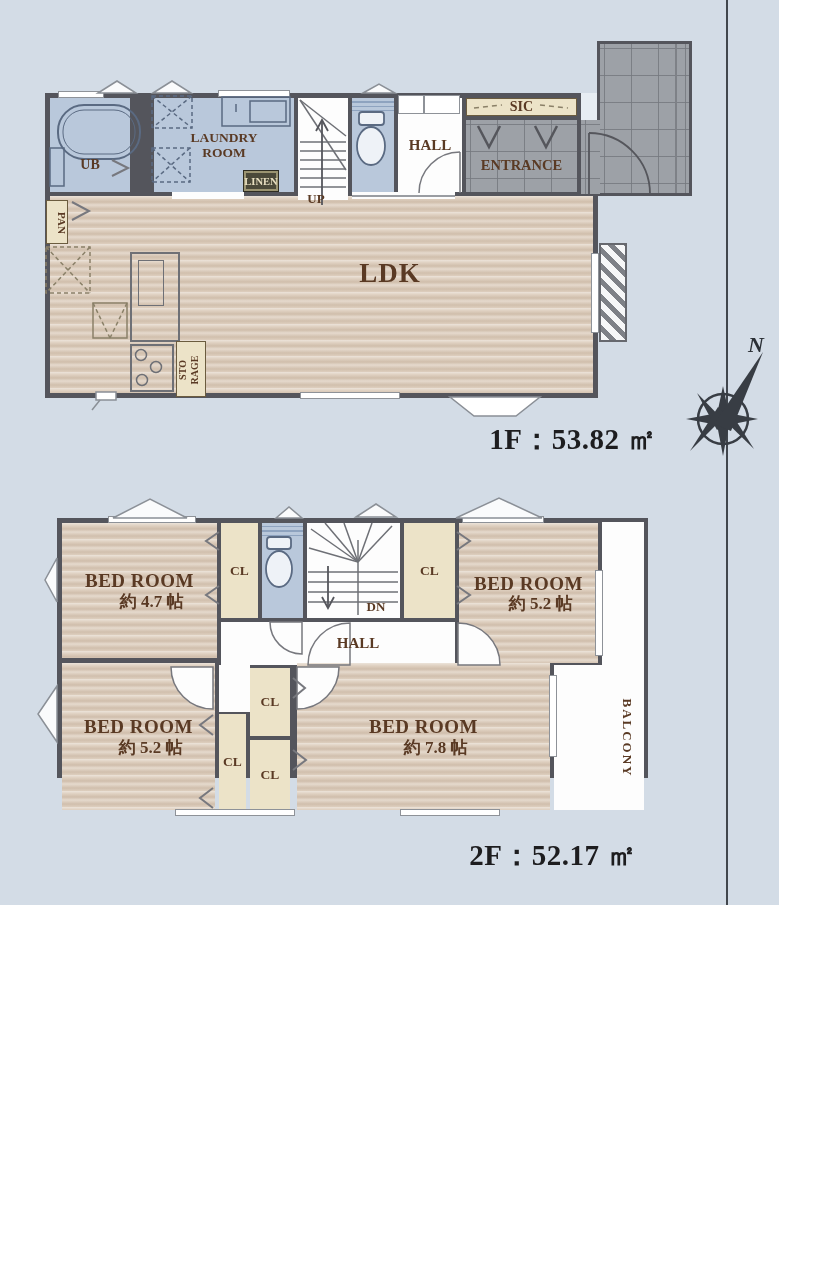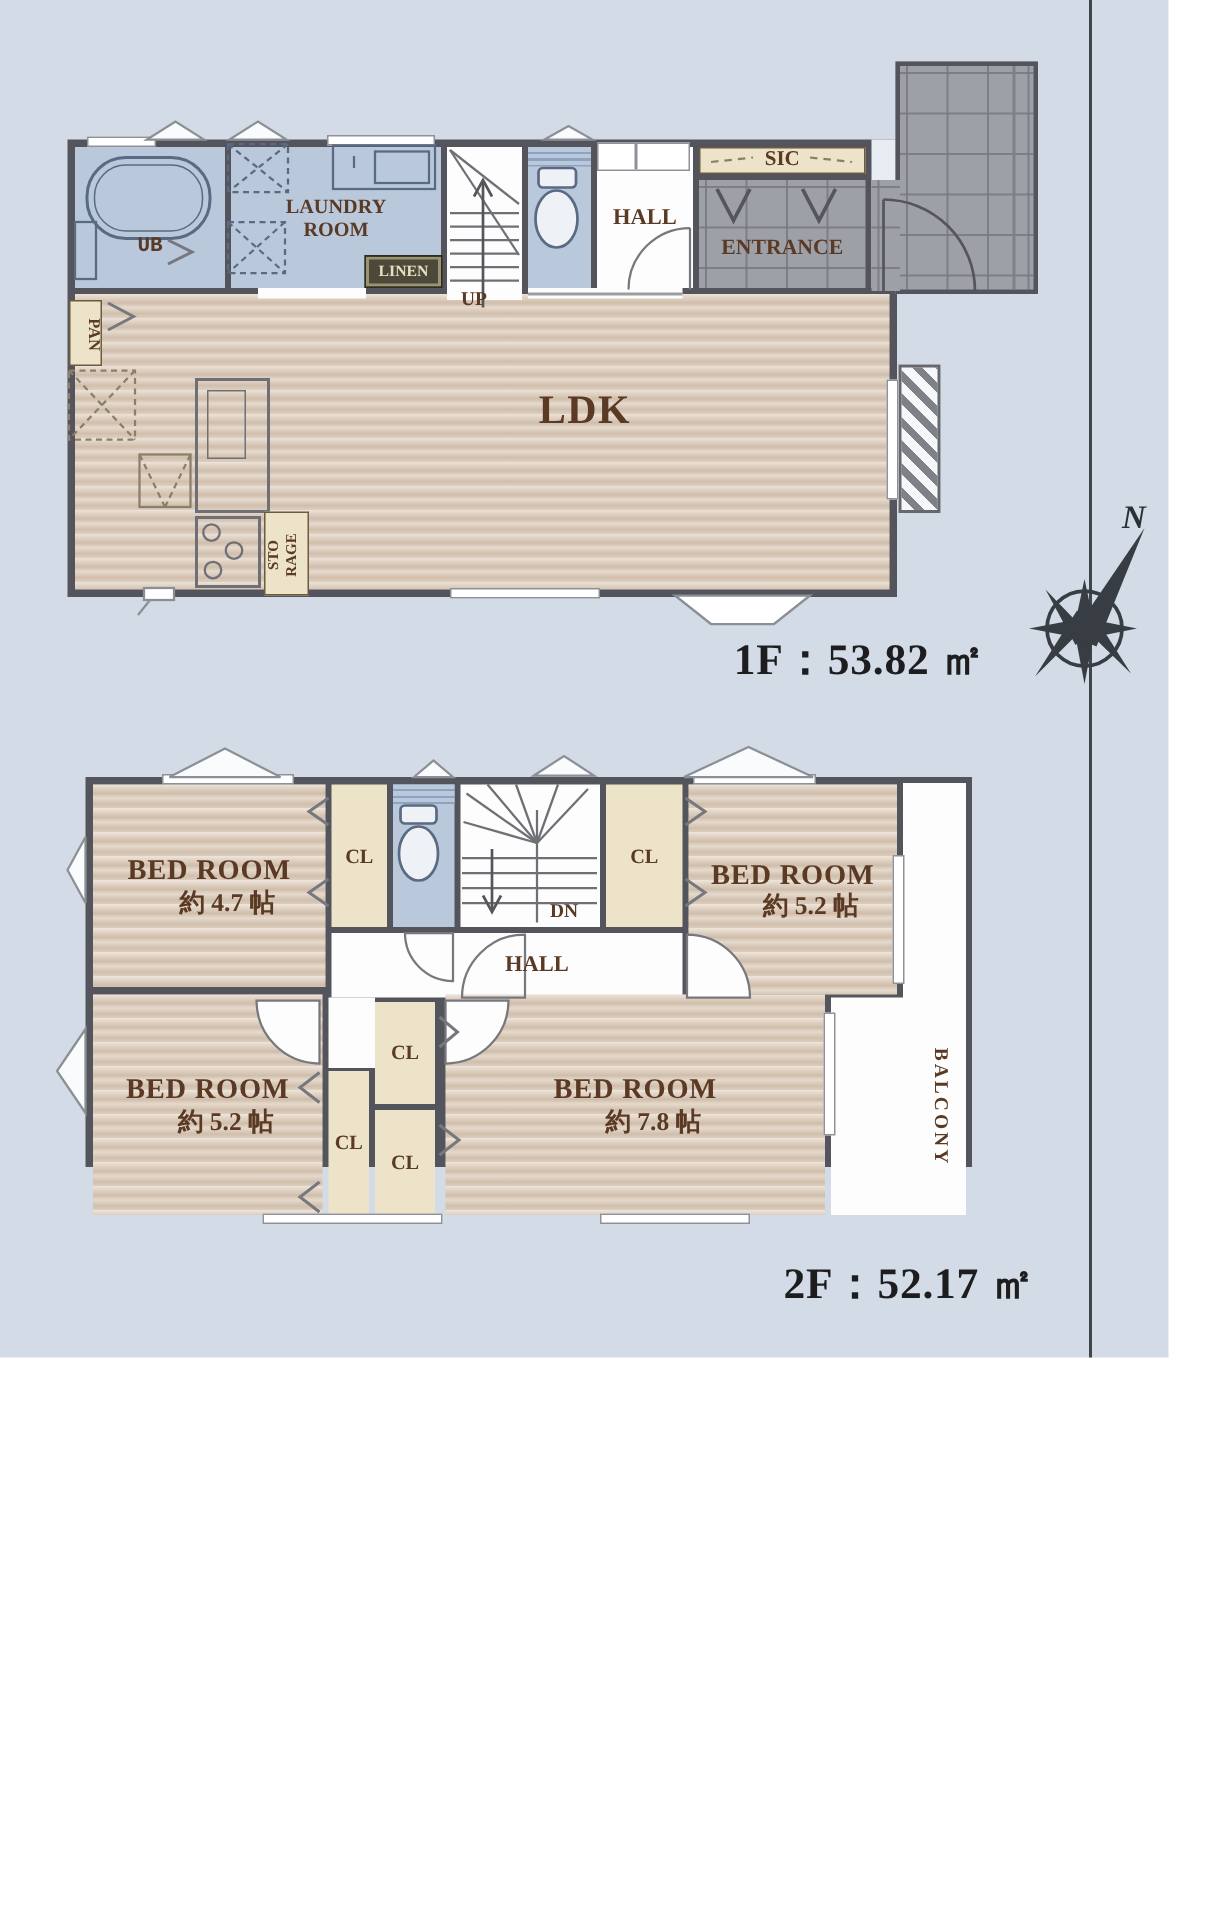--- a/index.html
+++ b/index.html
@@ -42,21 +42,21 @@
   svg.overlay{position:absolute;left:0;top:0;z-index:4;pointer-events:none;}
 </style>
 </head>
 <body>
 
 <div class="abs bg-panel"></div>
 <div class="abs vline"></div>
 
 <div class="abs plan" style="left:45px;top:93px;width:553px;height:305px;">
 
-  <div class="abs blue flexc" style="left:5px;top:5px;width:100px;height:94px;font-family:Liberation Mono, monospace;">
+  <div class="abs blue flexc" style="left:5px;top:5px;width:80px;height:94px;">
     <span class="lbl" style="font-size:14px;margin-top:40px;">UB</span>
   </div>
   <div class="abs blue" style="left:109px;top:5px;width:140px;height:94px;">
     <div class="abs lbl" style="left:20px;top:32px;width:100px;font-size:13.5px;">
       <span>LAUNDRY</span><br>
       <span>ROOM</span>
     </div>
   </div>
   <div class="abs white" style="left:253px;top:5px;width:50px;height:94px;"></div>
   <div class="abs blue" style="left:307px;top:5px;width:42px;height:94px;">
@@ -72,21 +72,21 @@
     <span class="lbl" style="font-size:14.5px;margin-top:18px;">ENTRANCE</span>
   </div>
   <div class="abs" style="left:536px;top:0;width:17px;height:99px;background:#e7edf3;"></div>
 
   <div class="abs wood" style="left:5px;top:103px;width:543px;height:197px;"></div>
 </div>
 
 <div class="abs tile" style="left:597px;top:41px;width:95px;height:155px;border:3px solid #54555c;"></div>
 <div class="abs tile" style="left:581px;top:120px;width:19px;height:74px;"></div>
 
-<div class="abs linen" style="left:243px;top:170px;width:52px;height:22px;">
+<div class="abs linen" style="left:243px;top:170px;width:36px;height:22px;">
   <span>LINEN</span>
 </div>
 <div class="abs creambox rot-wrap" style="left:46px;top:200px;width:22px;height:44px;z-index:6;">
   <div class="abs lbl" style="left:-12px;top:11px;width:44px;height:22px;font-size:11px;transform:rotate(90deg);">PAN</div>
 </div>
 <div class="abs creambox rot-wrap" style="left:176px;top:341px;width:30px;height:56px;z-index:6;">
   <div class="abs lbl" style="left:-13px;top:13px;width:56px;height:30px;font-size:10px;transform:rotate(-90deg);line-height:1.2;">
     <span>STO</span><br>
     <span>RAGE</span>
   </div>
@@ -162,21 +162,21 @@
 <div class="abs lbl rot-wrap" style="left:563px;top:727px;width:120px;height:22px;font-size:13px;letter-spacing:2px;transform:rotate(90deg);">BALCONY</div>
 
 <div class="abs win" style="left:108px;top:516px;width:88px;height:7px;"></div>
 <div class="abs win" style="left:462px;top:516px;width:82px;height:7px;"></div>
 <div class="abs win" style="left:595px;top:570px;width:8px;height:86px;"></div>
 <div class="abs win" style="left:549px;top:675px;width:8px;height:82px;"></div>
 <div class="abs win" style="left:175px;top:809px;width:120px;height:7px;"></div>
 <div class="abs win" style="left:400px;top:809px;width:100px;height:7px;"></div>
 
 <div class="abs lbl sm-lbl" style="left:355px;top:600px;width:42px;">DN</div>
-<div class="abs area-lbl" style="left:440px;top:836px;width:250px;text-align:right;">2F：52.17 ㎡</div>
+<div class="abs area-lbl" style="left:428px;top:836px;width:250px;">2F：52.17 ㎡</div>
 
 <div class="abs n-lbl" style="left:748px;top:332px;">N</div>
 
 <svg class="overlay" width="818" height="1280" viewBox="0 0 818 1280">
 
   <g stroke="#6e7076" stroke-width="1.5" fill="none">
     <line x1="300" y1="100" x2="346" y2="136"></line>
     <line x1="300" y1="100" x2="346" y2="170"></line>
     <line x1="300" y1="142" x2="346" y2="142"></line>
       <line x1="300" y1="151" x2="346" y2="151"></line>

